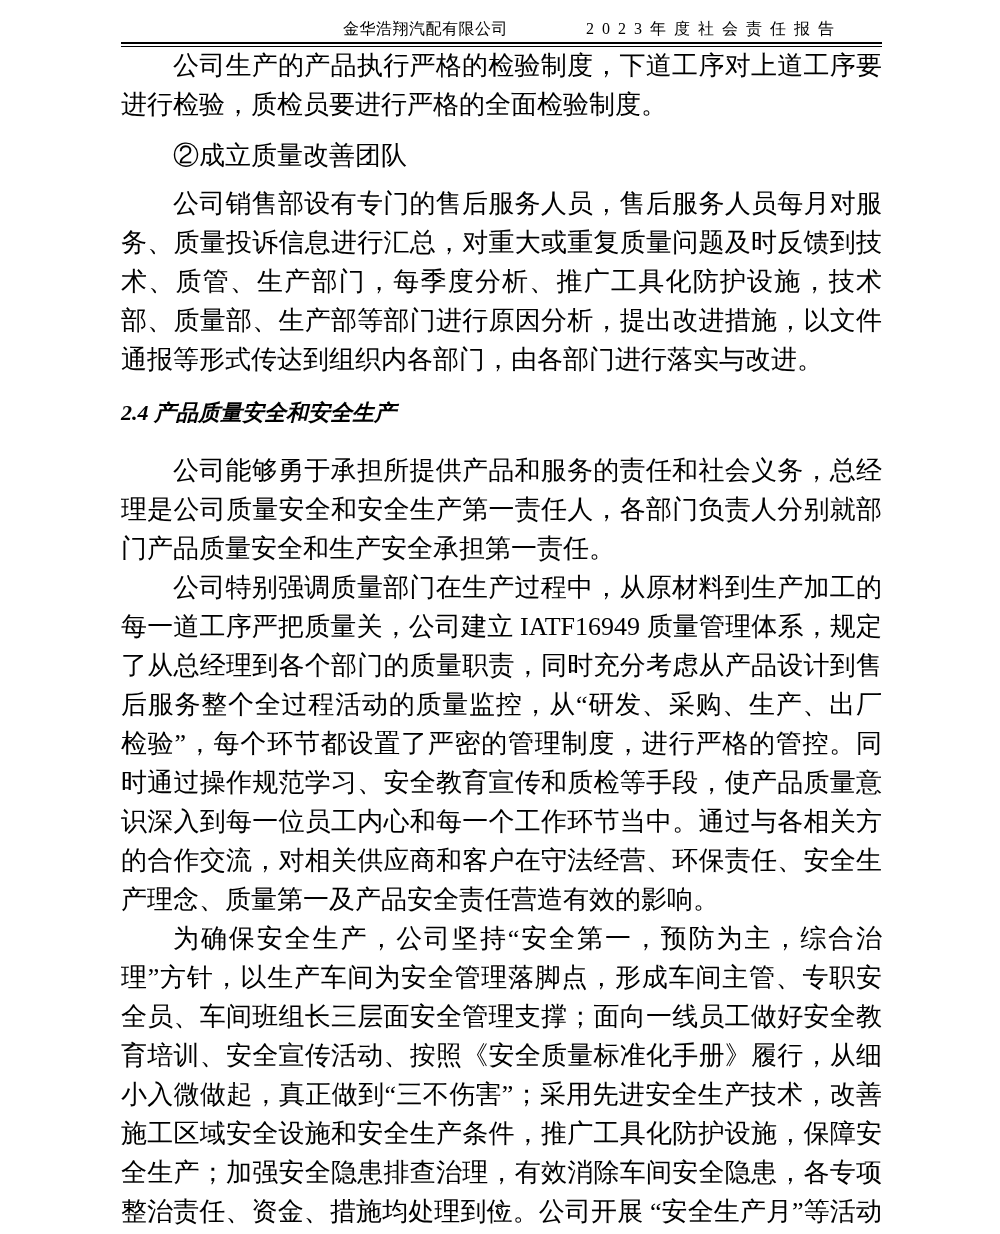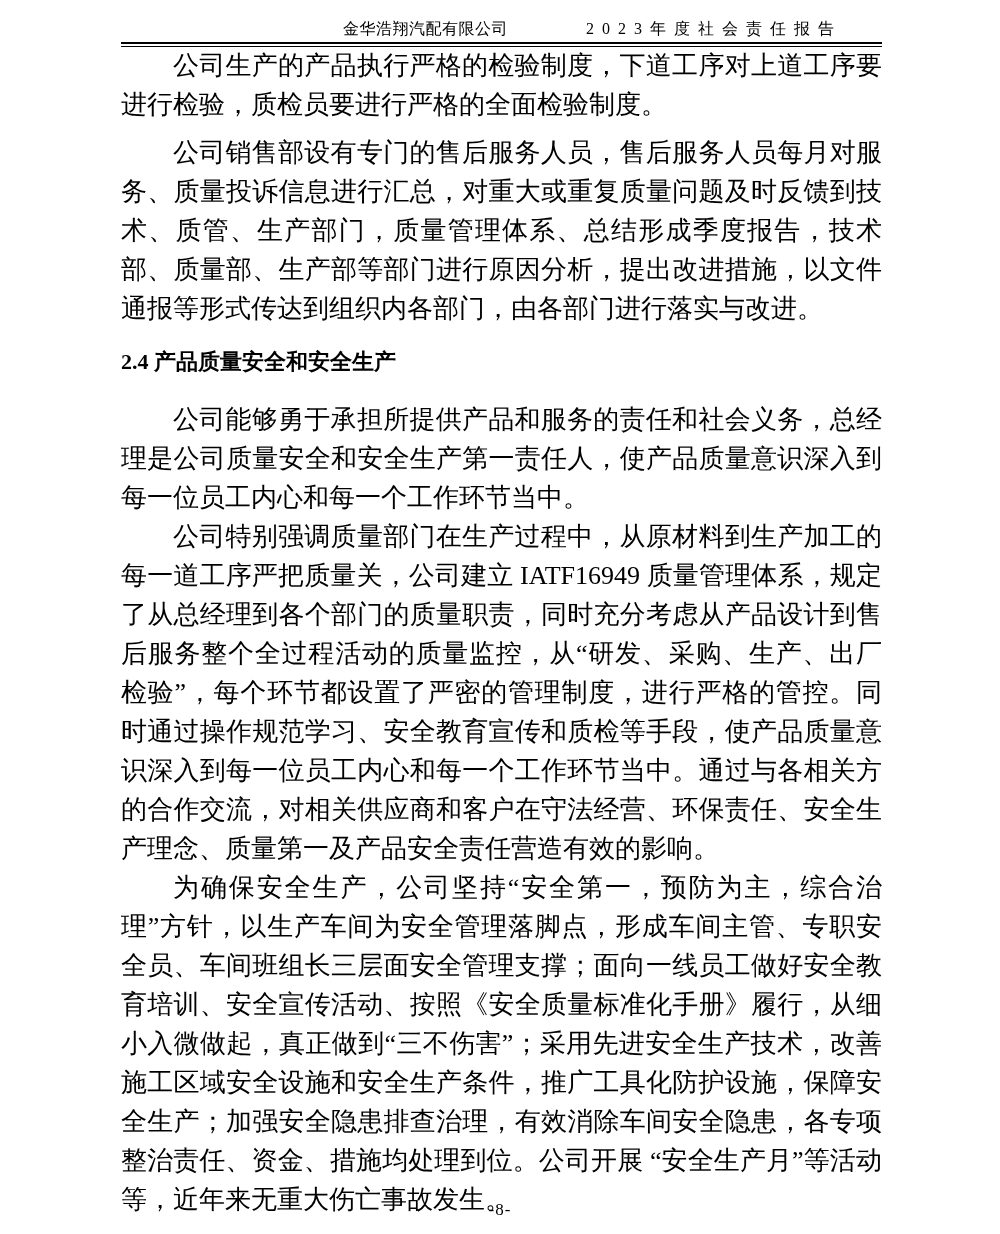--- a/index.html
+++ b/index.html
@@ -60,20 +60,21 @@
     text-indent: 2em;
     word-break: break-all;
   }
   .section-heading {
     margin: 0;
     font-size: 22px;
     line-height: 40px;
     font-weight: bold;
     text-indent: 0;
     text-align: left;
+    font-style: italic;
   }
   .mt3  { margin-top: 3px  !important; }
   .mt6  { margin-top: 6px  !important; }
   .mt9  { margin-top: 9px  !important; }
   .mt12 { margin-top: 12px !important; }
   .mt14 { margin-top: 14px !important; }
   .mt18 { margin-top: 18px !important; }
   
   .footer {
     position: absolute;
@@ -94,23 +95,24 @@
   <div class="header">
     <div class="header-row">
       <span class="company-name">金华浩翔汽配有限公司</span>
       <span class="report-title">2023年度社会责任报告</span>
     </div>
     <div class="header-divider"></div>
   </div>
 
   <div class="content">
     <p>公司生产的产品执行严格的检验制度，下道工序对上道工序要进行检验，质检员要进行严格的全面检验制度。</p>
-    <p class="mt9">公司销售部设有专门的售后服务人员，售后服务人员每月对服务、质量投诉信息进行汇总，对重大或重复质量问题及时反馈到技术、质管、生产部门，质量管理体系、总结形成季度报告，技术部、质量部、生产部等部门进行原因分析，提出改进措施，以文件通报等形式传达到组织内各部门，由各部门进行落实与改进。</p>
+    <p class="mt12">②成立质量改善团队</p>
+    <p class="mt9">公司销售部设有专门的售后服务人员，售后服务人员每月对服务、质量投诉信息进行汇总，对重大或重复质量问题及时反馈到技术、质管、生产部门，每季度分析、推广工具化防护设施，技术部、质量部、生产部等部门进行原因分析，提出改进措施，以文件通报等形式传达到组织内各部门，由各部门进行落实与改进。</p>
     <h2 class="section-heading mt14">2.4 产品质量安全和安全生产</h2>
-    <p class="mt18">公司能够勇于承担所提供产品和服务的责任和社会义务，总经理是公司质量安全和安全生产第一责任人，使产品质量意识深入到每一位员工内心和每一个工作环节当中。</p>
+    <p class="mt18">公司能够勇于承担所提供产品和服务的责任和社会义务，总经理是公司质量安全和安全生产第一责任人，各部门负责人分别就部门产品质量安全和生产安全承担第一责任。</p>
     <p>公司特别强调质量部门在生产过程中，从原材料到生产加工的每一道工序严把质量关，公司建立 IATF16949 质量管理体系，规定了从总经理到各个部门的质量职责，同时充分考虑从产品设计到售后服务整个全过程活动的质量监控，从“研发、采购、生产、出厂检验”，每个环节都设置了严密的管理制度，进行严格的管控。同时通过操作规范学习、安全教育宣传和质检等手段，使产品质量意识深入到每一位员工内心和每一个工作环节当中。通过与各相关方的合作交流，对相关供应商和客户在守法经营、环保责任、安全生产理念、质量第一及产品安全责任营造有效的影响。</p>
     <p>为确保安全生产，公司坚持“安全第一，预防为主，综合治理”方针，以生产车间为安全管理落脚点，形成车间主管、专职安全员、车间班组长三层面安全管理支撑；面向一线员工做好安全教育培训、安全宣传活动、按照《安全质量标准化手册》履行，从细小入微做起，真正做到“三不伤害”；采用先进安全生产技术，改善施工区域安全设施和安全生产条件，推广工具化防护设施，保障安全生产；加强安全隐患排查治理，有效消除车间安全隐患，各专项整治责任、资金、措施均处理到位。公司开展 “安全生产月”等活动等，近年来无重大伤亡事故发生。</p>
 
   </div>
 
   <div class="footer">
     <span>-8-</span>
   </div>
 
 </div>

